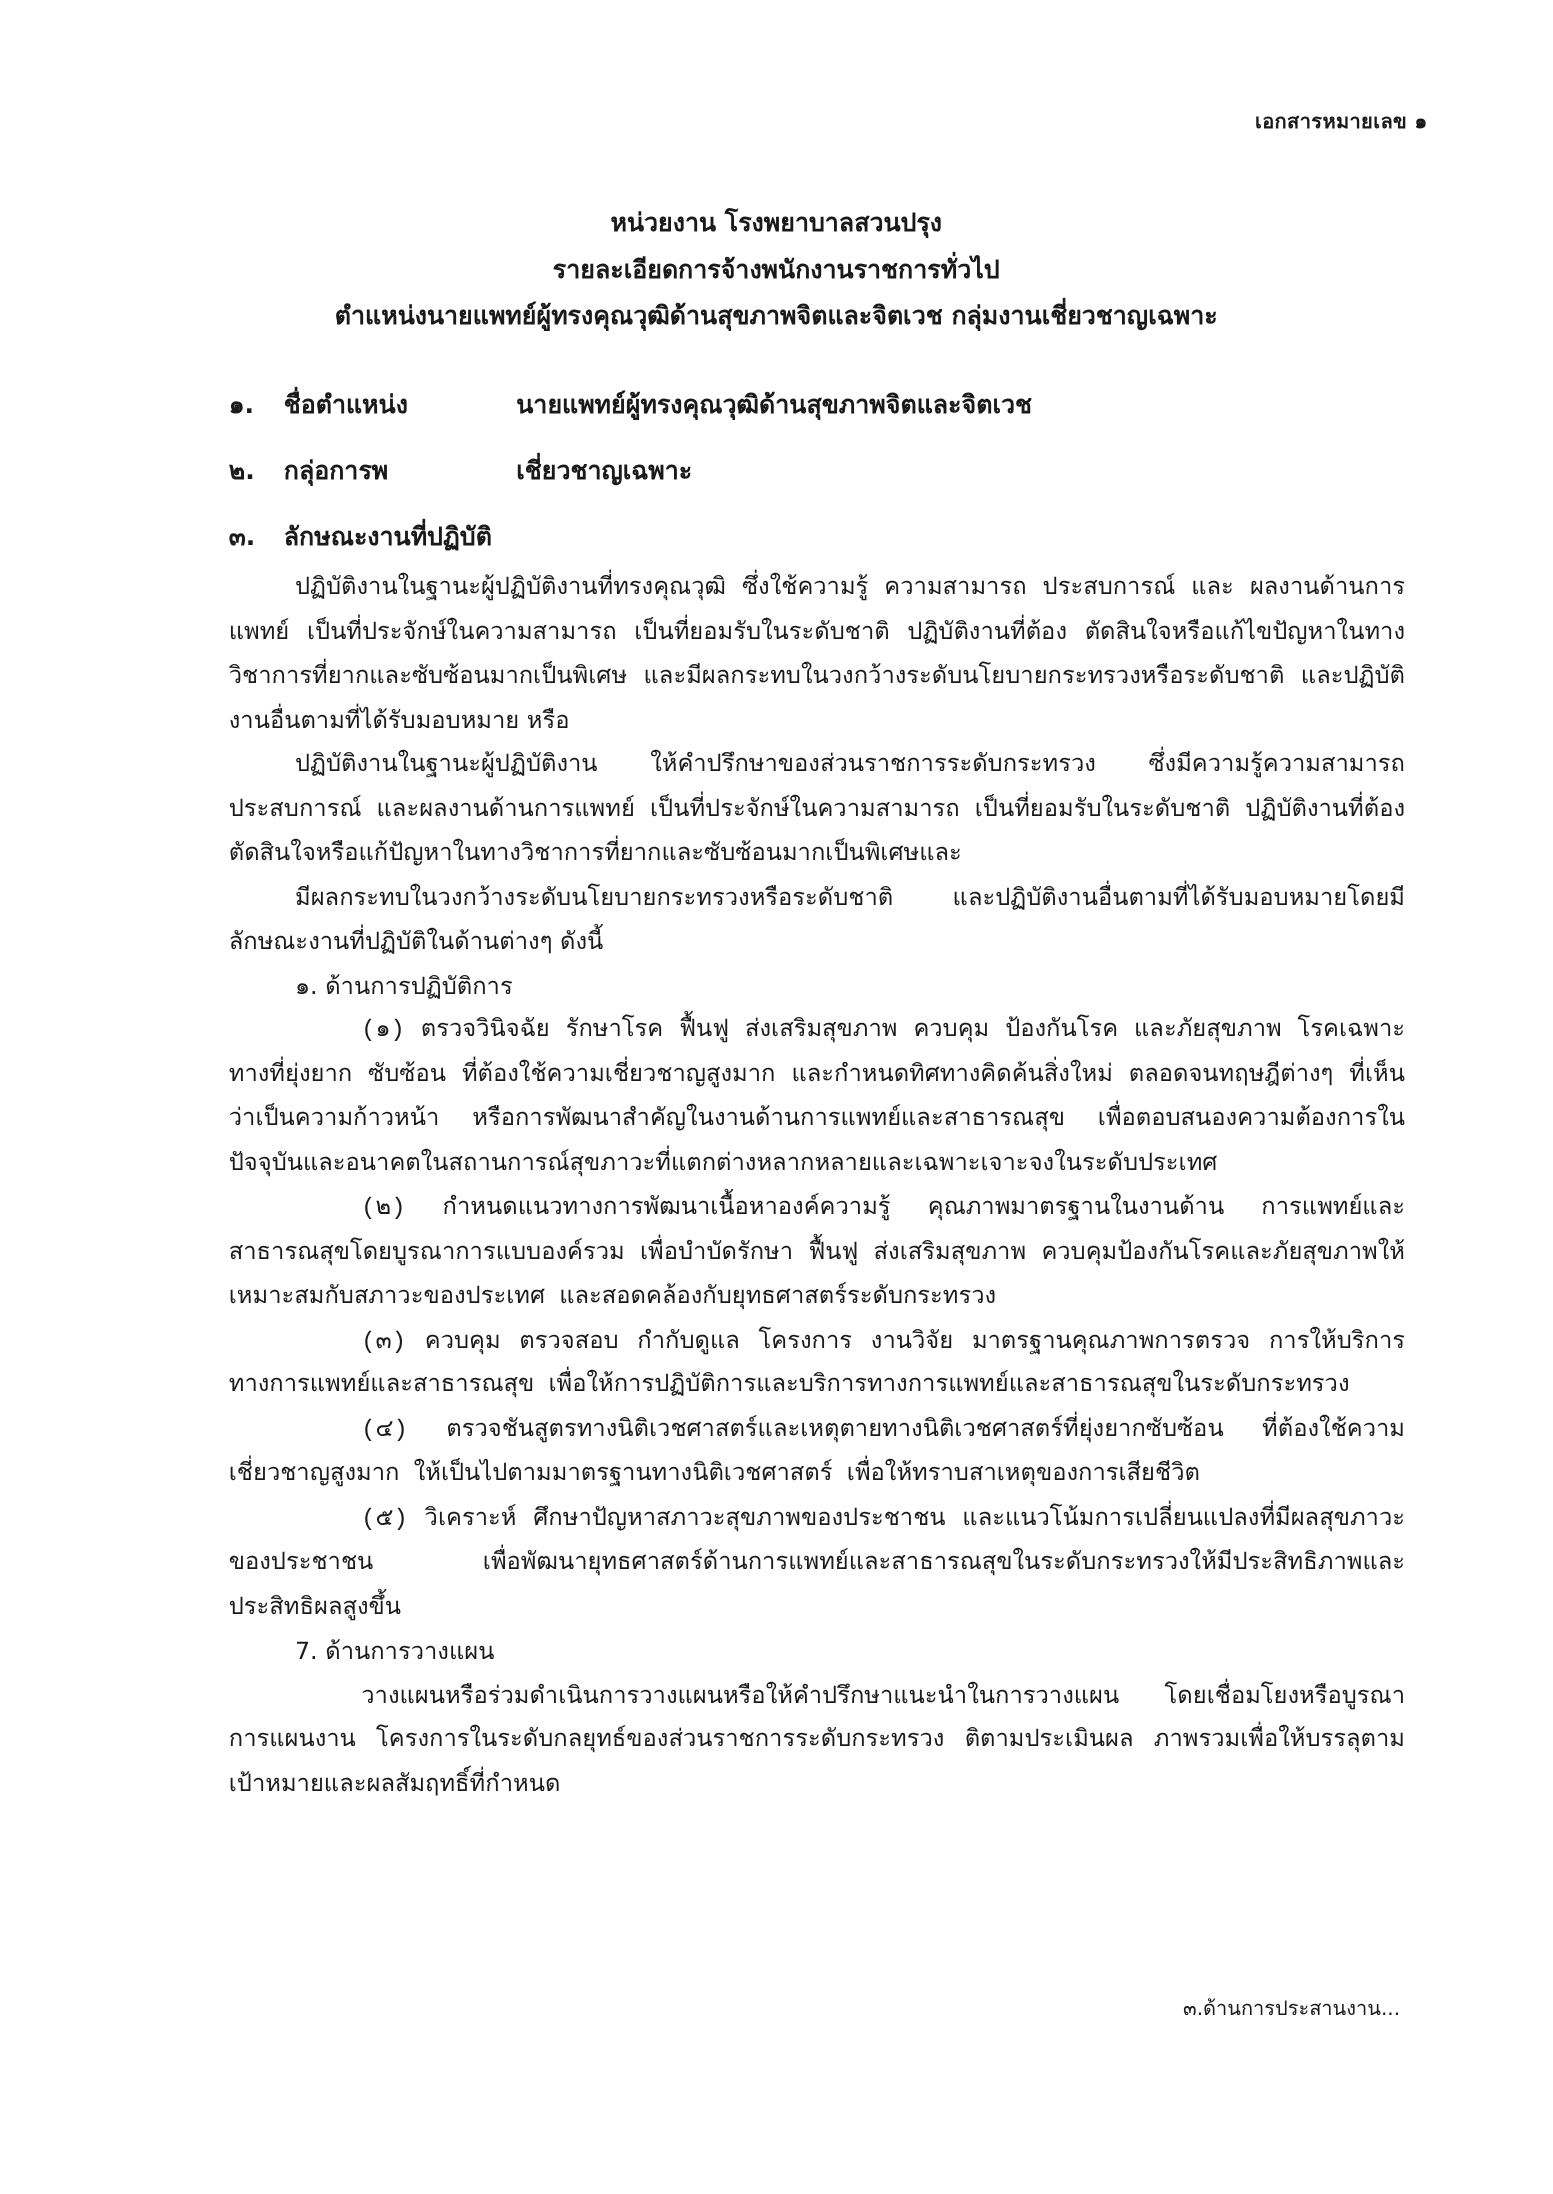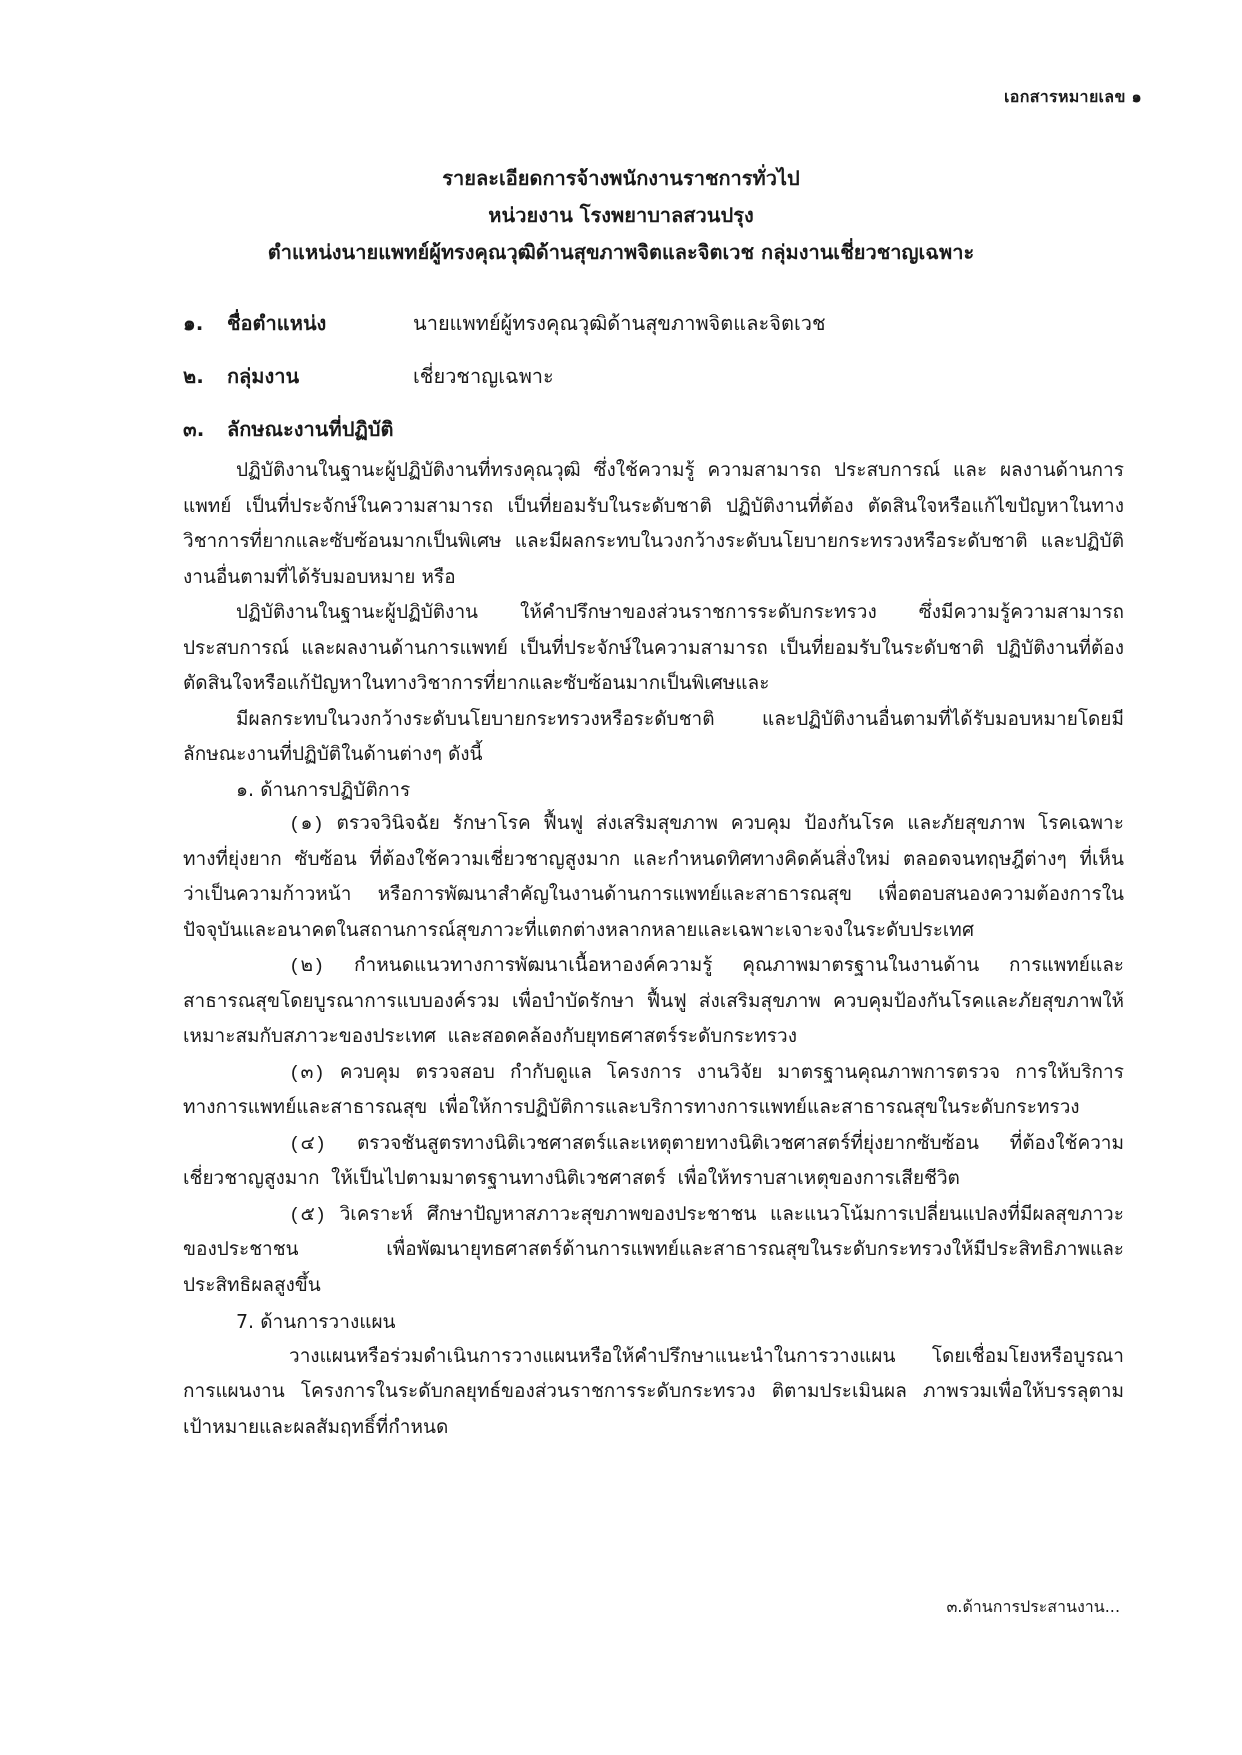--- a/index.html
+++ b/index.html
@@ -48,21 +48,21 @@
     }
     .field-num {
       width: 44px;
       font-weight: bold;
     }
     .field-label {
       width: 186px;
       font-weight: bold;
     }
     .field-value {
-      font-weight: normal;
+      font-weight: bold;
     }
     .section-heading {
       position: absolute;
       left: 183px;
       top: 413px;
       font-size: 20px;
       font-weight: bold;
       display: flex;
     }
     .body {
@@ -89,34 +89,34 @@
     }
   </style>
 </head>
 <body>
 
 <div class="page">
 
   <div class="doc-number">เอกสารหมายเลข ๑</div>
 
   <div class="title-block">
+    <div>หน่วยงาน โรงพยาบาลสวนปรุง</div>
     <div>รายละเอียดการจ้างพนักงานราชการทั่วไป</div>
-    <div>หน่วยงาน โรงพยาบาลสวนปรุง</div>
     <div>ตำแหน่งนายแพทย์ผู้ทรงคุณวุฒิด้านสุขภาพจิตและจิตเวช กลุ่มงานเชี่ยวชาญเฉพาะ</div>
   </div>
 
   <div class="field-row" style="top:307px;">
     <span class="field-num">๑.</span>
     <span class="field-label">ชื่อตำแหน่ง</span>
     <span class="field-value">นายแพทย์ผู้ทรงคุณวุฒิด้านสุขภาพจิตและจิตเวช</span>
   </div>
 
   <div class="field-row" style="top:360px;">
     <span class="field-num">๒.</span>
-    <span class="field-label">กลุ่มงาน</span>
+    <span class="field-label">กลุ่อการพ</span>
     <span class="field-value">เชี่ยวชาญเฉพาะ</span>
   </div>
 
   <div class="section-heading">
     <span class="field-num">๓.</span>
     <span>ลักษณะงานที่ปฏิบัติ</span>
   </div>
 
   <div class="body">
     <p class="ind1">ปฏิบัติงานในฐานะผู้ปฏิบัติงานที่ทรงคุณวุฒิ ซึ่งใช้ความรู้ ความสามารถ ประสบการณ์ และ ผลงานด้านการแพทย์ เป็นที่ประจักษ์ในความสามารถ เป็นที่ยอมรับในระดับชาติ ปฏิบัติงานที่ต้อง ตัดสินใจหรือแก้ไขปัญหาในทางวิชาการที่ยากและซับซ้อนมากเป็นพิเศษ และมีผลกระทบในวงกว้างระดับนโยบายกระทรวงหรือระดับชาติ และปฏิบัติงานอื่นตามที่ได้รับมอบหมาย หรือ</p>

